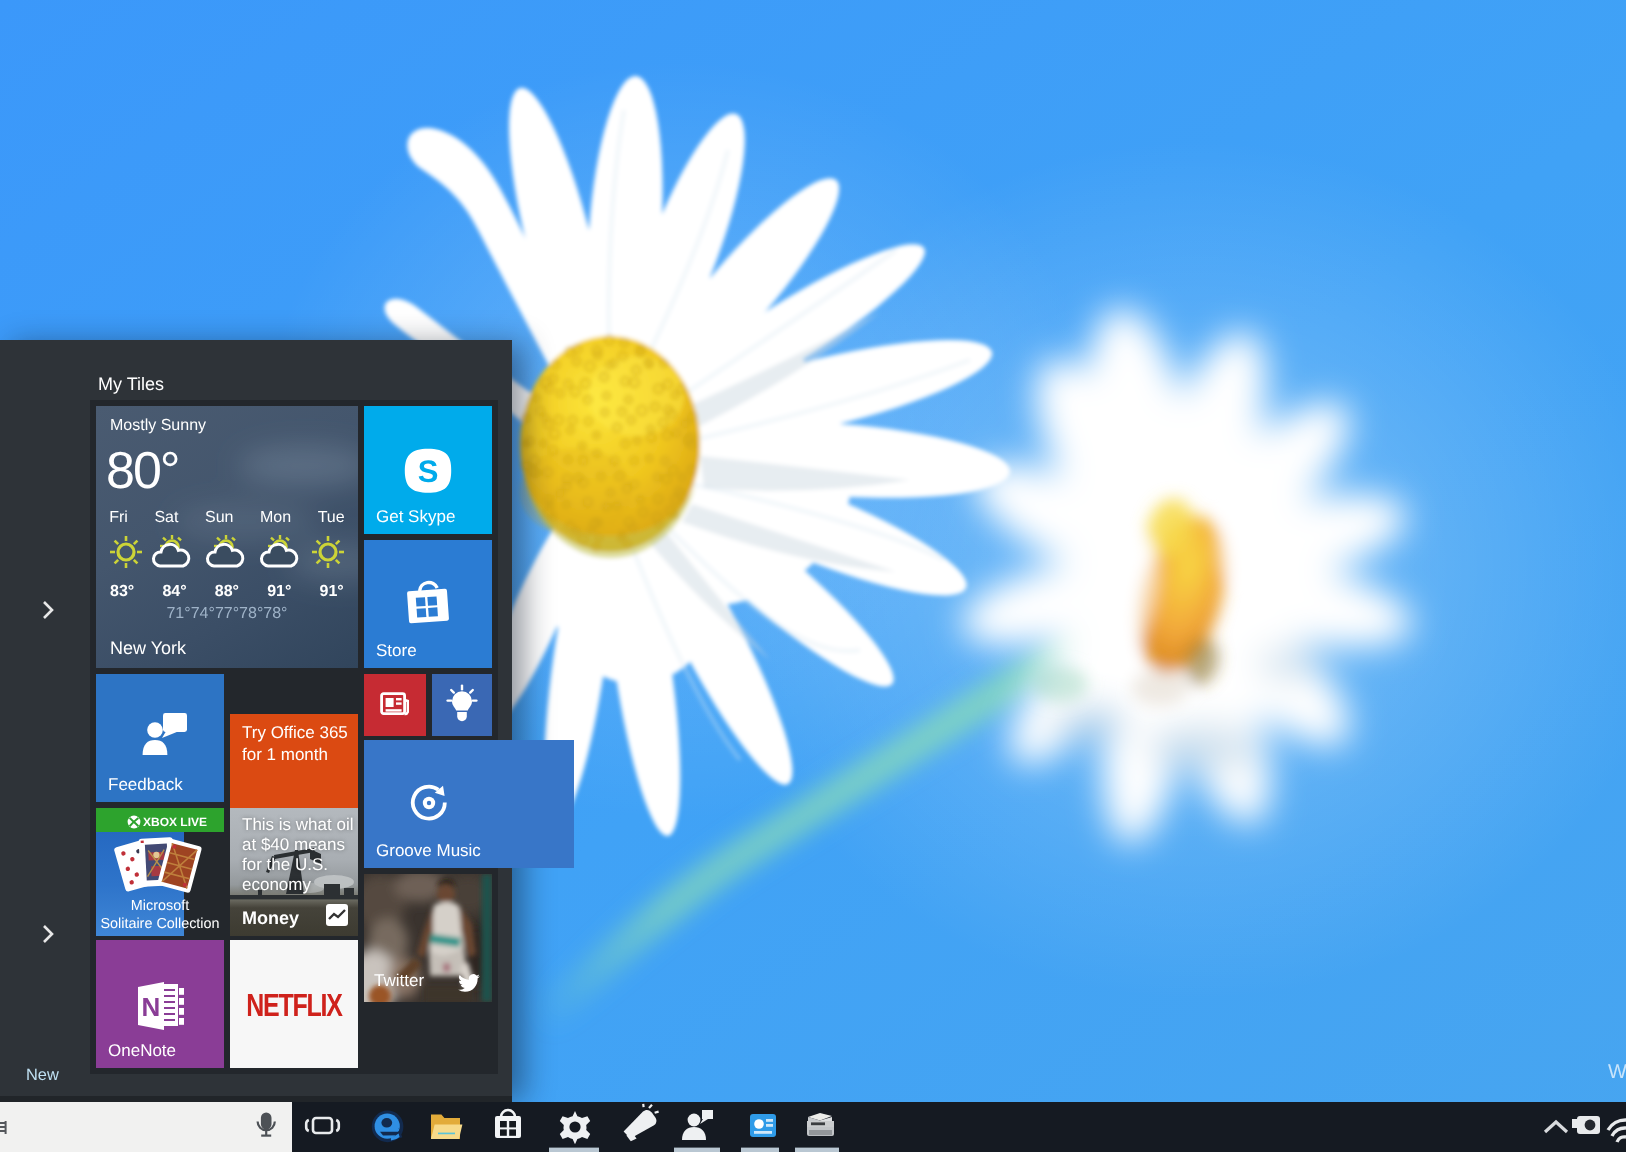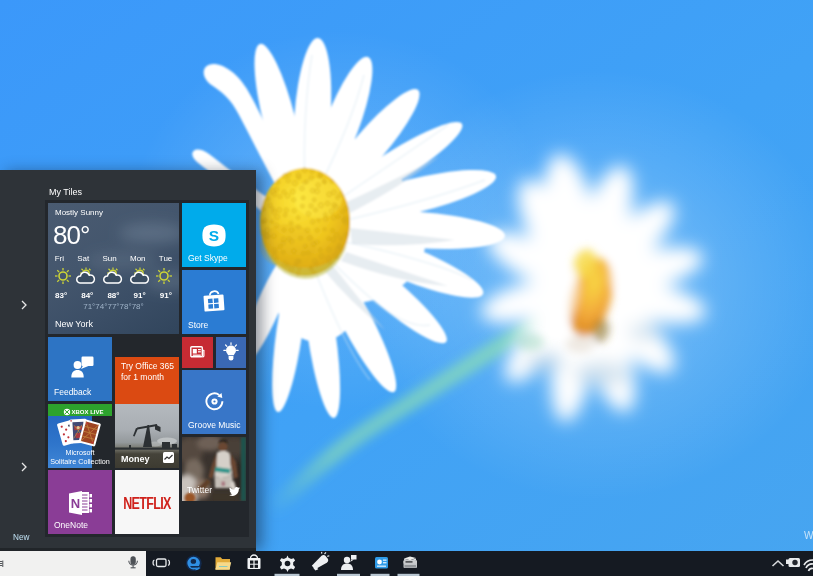--- a/index.html
+++ b/index.html
@@ -404,21 +404,21 @@
       <line x1="2.6" y1="3" x2="3.9" y2="4.3"></line>
         <line x1="13.4" y1="3" x2="12.1" y2="4.3"></line>
       <line x1="0.8" y1="8.3" x2="2.6" y2="8.3"></line>
         <line x1="13.4" y1="8.3" x2="15.2" y2="8.3"></line>
     </g>
     <path d="M8 3.6 a5 5 0 0 1 5 5 c0 2.2 -1.6 3.2 -2.1 4.6 l-5.8 0 c-0.5 -1.4 -2.1 -2.4 -2.1 -4.6 a5 5 0 0 1 5 -5 Z" fill="#fff"></path>
     <path d="M5.6 14 h4.8 v2.2 a2.4 2.4 0 0 1 -4.8 0 Z" fill="#fff"></path>
   </svg>
 </div>
 
-<div class="t" style="left:182px;top:370px;width:64px;height:64px;background:#3876c8;">
+<div class="t" style="left:182px;top:370px;width:64px;height:64px;background:#3876c8;padding-left:41px;">
   <svg style="position:absolute;left:23px;top:22px;" width="19" height="19" viewBox="0 0 19 19">
     <path d="M14.2 2.9 A 8 8 0 1 0 17.4 9.2" fill="none" stroke="#fff" stroke-width="1.9"></path>
     <path d="M16.5 0.9 L17.3 6 L12.4 4.4 Z" fill="#fff"></path>
     <circle cx="9.5" cy="9.5" r="3.1" fill="#fff"></circle>
     <circle cx="9.5" cy="9.5" r="1.1" fill="#3876c8"></circle>
   </svg>
   <div class="lbl">Groove Music</div>
 </div>
 
 <div class="t" style="left:48px;top:404px;width:44px;height:64px;background:linear-gradient(180deg,#2264bd 0%,#2e74ca 60%,#3f86d6 100%);">
@@ -472,20 +472,21 @@
       <path d="M28 43 L32.5 21 L34 21 L37 43 Z"></path>
       <path d="M22 23.5 L42 20 L42.3 22 L22.3 25.5 Z"></path>
       <path d="M40 20.5 l5.5 2.5 v5 l-5.5 -2.5 Z"></path>
       <path d="M21 24 l-3 8 l1.5 .5 l3.5 -8 Z"></path>
       <rect x="47" y="38" width="8" height="6"></rect>
       <rect x="57" y="40" width="5" height="4"></rect>
       <rect x="14" y="41" width="2" height="3"></rect>
       <rect x="0" y="43.5" width="64" height="2.2"></rect>
     </g>
   </svg>
+  <div style="position:absolute;left:6px;top:3px;font-size:8.5px;line-height:10px;text-shadow:0 0 2px rgba(0,0,0,.4);">This is what oil<br>at $40 means<br>for the U.S.<br>economy</div>
   <div style="position:absolute;left:6px;bottom:4px;font-size:9px;font-weight:bold;">Money</div>
   <svg style="position:absolute;right:5px;bottom:5px;" width="11" height="11" viewBox="0 0 11 11">
     <rect width="11" height="11" rx="1.5" fill="#fff"></rect>
     <path d="M1.5 7.5 L4 5 L6 6.5 L9.5 3" stroke="#333" stroke-width="1.2" fill="none"></path>
   </svg>
 </div>
 
 <div class="t" style="left:182px;top:437px;width:64px;height:64px;background:#322b27;overflow:hidden;">
   <svg style="position:absolute;left:0;top:0;" width="64" height="64" viewBox="0 0 64 64">
     <defs>

